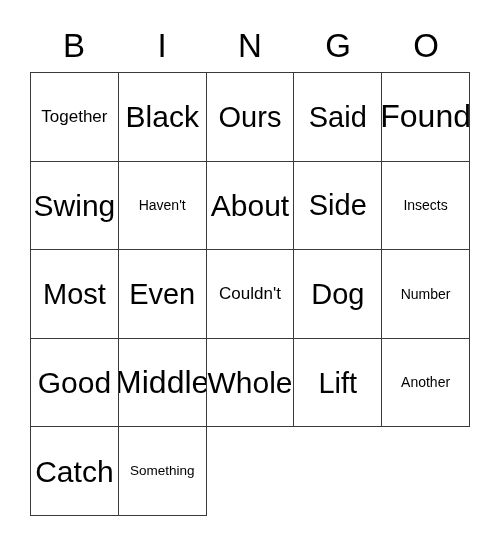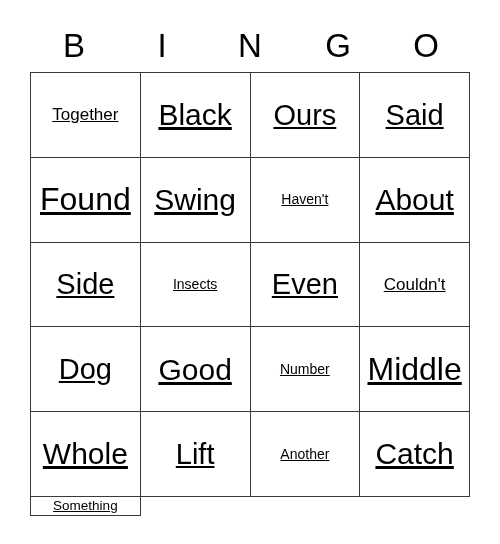--- a/index.html
+++ b/index.html
@@ -44,24 +44,23 @@
   .grid {
     position: absolute;
     left: 30px;
     top: 72px;
     width: 440px;
     height: 444px;
     border-top: 1px solid #3a3a3a;
     border-left: 1px solid #3a3a3a;
     box-sizing: border-box;
     display: grid;
-    grid-template-columns: repeat(4, 1fr);
+    grid-template-columns: repeat(5, 1fr);
     grid-template-rows: repeat(5, 1fr);
     background: #ffffff;
-    text-decoration: underline;
   }
   .cell {
     border-right: 1px solid #3a3a3a;
     border-bottom: 1px solid #3a3a3a;
     box-sizing: border-box;
     display: flex;
     align-items: center;
     justify-content: center;
     text-align: center;
     padding: 2px 3px;
@@ -124,34 +123,37 @@
         <span class="cell-text fs-xl">About</span>
       </div>
     <div class="cell">
         <span class="cell-text fs-xxl">Side</span>
       </div>
     <div class="cell">
         <span class="cell-text fs-m">Insects</span>
       </div>
 
     <div class="cell">
+        <span class="cell-text fs-xxl">Most</span>
+      </div>
+    <div class="cell">
         <span class="cell-text fs-xxl">Even</span>
       </div>
 
     <div class="cell">
         <span class="cell-text fs-s">Couldn't</span>
       </div>
     <div class="cell">
         <span class="cell-text fs-xxl">Dog</span>
       </div>
     <div class="cell">
-        <span class="cell-text fs-xl">Good</span>
+        <span class="cell-text fs-m">Number</span>
       </div>
     <div class="cell">
-        <span class="cell-text fs-m">Number</span>
+        <span class="cell-text fs-xl">Good</span>
       </div>
     <div class="cell">
         <span class="cell-text fs-l">Middle</span>
       </div>
 
     <div class="cell">
         <span class="cell-text fs-xl">Whole</span>
       </div>
     <div class="cell">
         <span class="cell-text fs-xxl">Lift</span>

